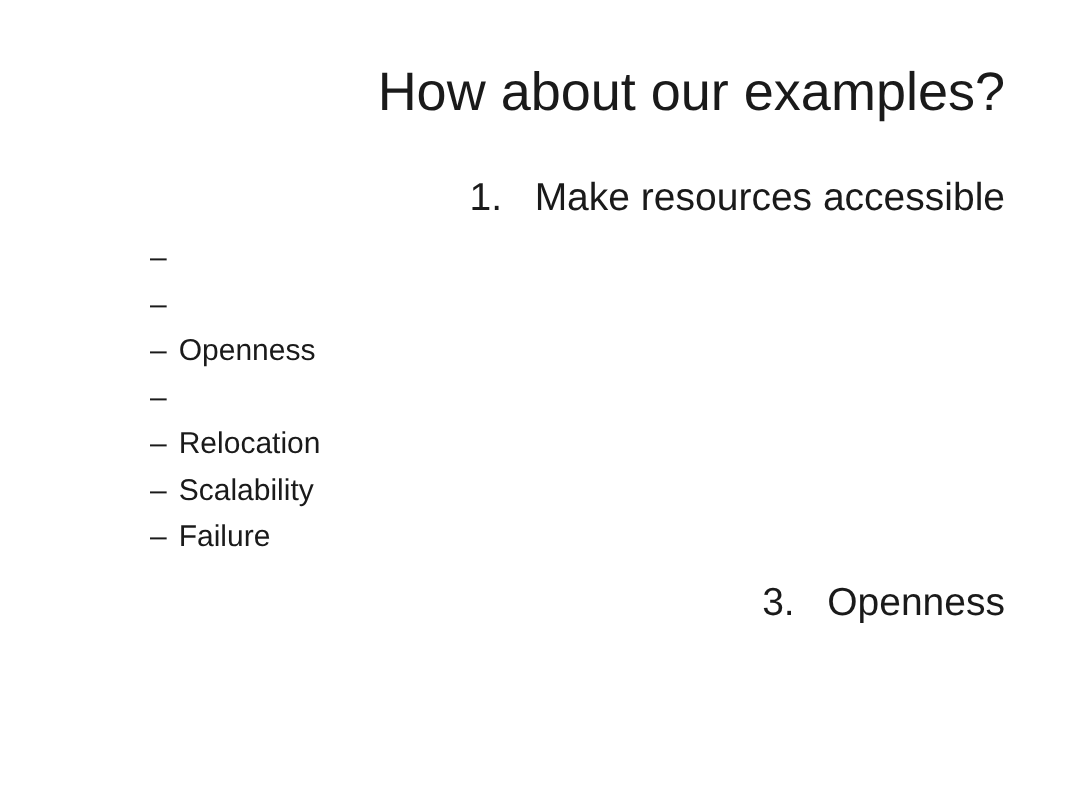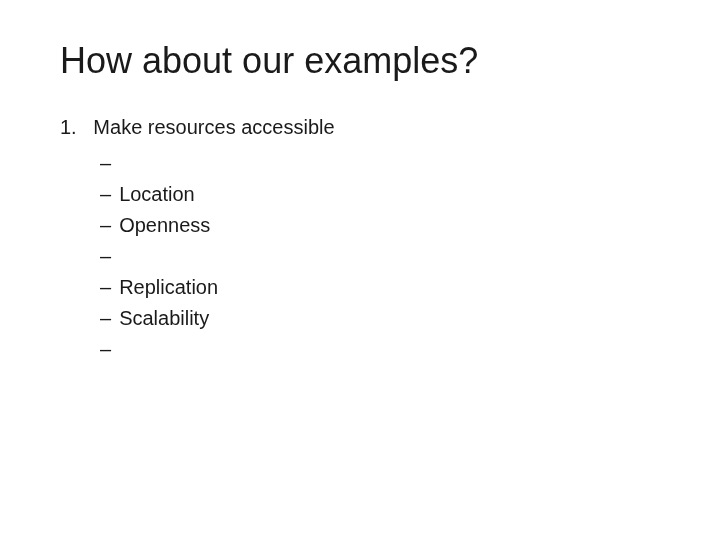--- a/index.html
+++ b/index.html
@@ -1,18 +1,19 @@
 <!DOCTYPE html>
 <html><head>
   <meta charset="utf-8">
   <style>
     * {
       margin: 0;
       padding: 0;
       box-sizing: border-box;
+      text-align: right;
     }
 
     body {
       width: 720px;
       height: 540px;
       background: #ffffff;
       font-family: 'Segoe UI', Arial, sans-serif;
       overflow: hidden;
     }
 
@@ -35,21 +36,21 @@
     }
 
     .content {
       display: flex;
       flex-direction: column;
       gap: 4px;
       margin-left: 10px;
     }
 
     .list-item-main {
-      font-size: 20px;
+      font-size: 26px;
       color: #1a1a1a;
       font-weight: 400;
       line-height: 1.5;
     }
 
     .sub-list {
       margin-left: 40px;
       margin-top: 2px;
       margin-bottom: 4px;
     }
@@ -83,38 +84,42 @@
       &nbsp;&nbsp;<span>Make resources accessible</span>
     </div>
 
 
     <div class="sub-list">
       <div class="sub-list-item">
         <span class="dash">–</span>
       </div>
       <div class="sub-list-item">
         <span class="dash">–</span>
-        <span>Location</span>
       </div>
       <div class="sub-list-item">
         <span class="dash">–</span>
         <span>Openness</span>
       </div>
       <div class="sub-list-item">
         <span class="dash">–</span>
       </div>
       <div class="sub-list-item">
         <span class="dash">–</span>
-        <span>Replication</span>
+        <span>Relocation</span>
       </div>
       <div class="sub-list-item">
         <span class="dash">–</span>
         <span>Scalability</span>
       </div>
       <div class="sub-list-item">
         <span class="dash">–</span>
+        <span>Failure</span>
       </div>
     </div>
 
+    <div class="list-item-main">
+      <span>3.</span>
+      &nbsp;&nbsp;<span>Openness</span>
+    </div>
 
 
   </div>
 </div>
 
 </body></html>

